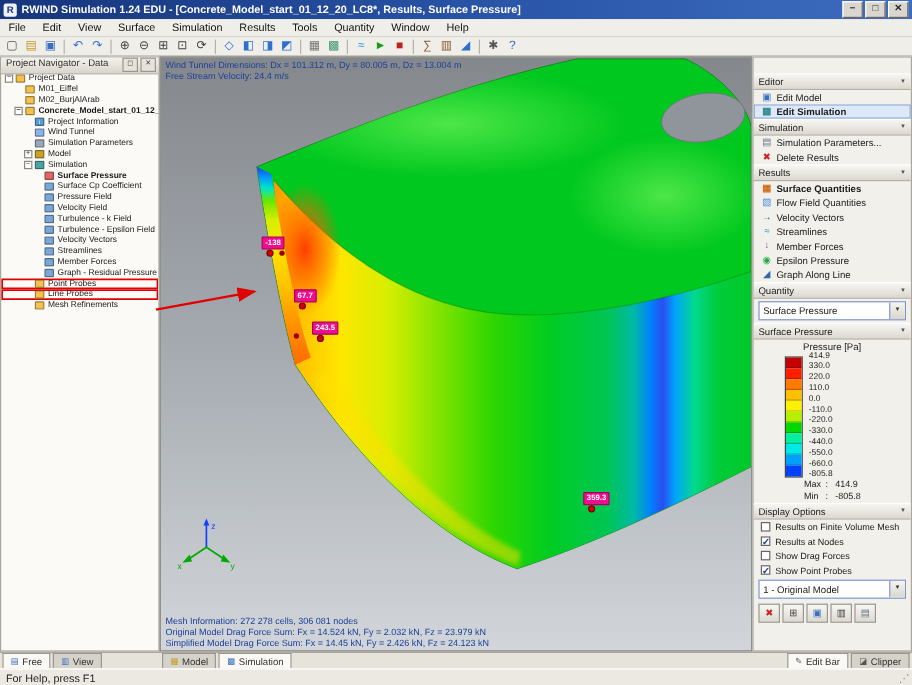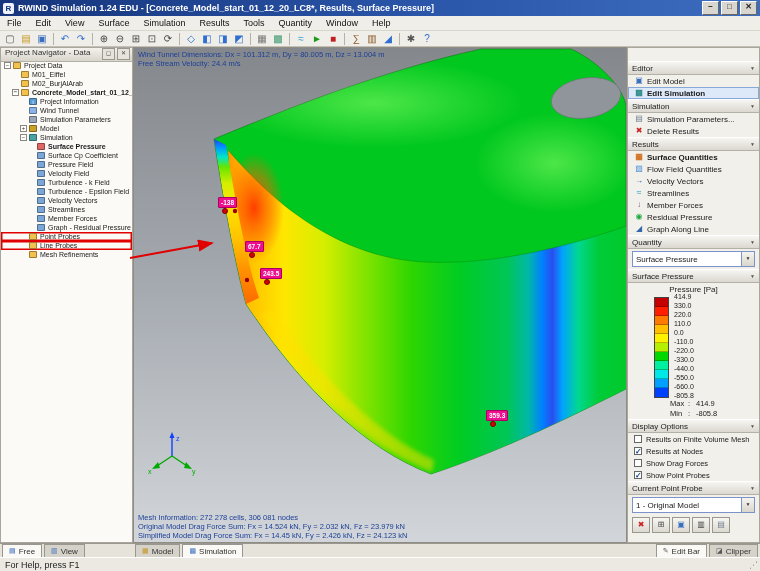--- a/index.html
+++ b/index.html
@@ -437,21 +437,21 @@
           <div class="eb-row">
             <span class="eb-ic" style="color: rgb(34, 153, 204);">≈</span>
             <span>Streamlines</span>
           </div>
           <div class="eb-row">
             <span class="eb-ic" style="color: rgb(136, 68, 136);">↓</span>
             <span>Member Forces</span>
           </div>
           <div class="eb-row">
             <span class="eb-ic" style="color: rgb(34, 170, 68);">◉</span>
-            <span>Residual Pressure</span>
+            <span>Epsilon Pressure</span>
           </div>
           <div class="eb-row">
             <span class="eb-ic" style="color: rgb(51, 102, 170);">◢</span>
             <span>Graph Along Line</span>
           </div>
         </div>
         <div class="sec">
           <div class="sec-header">
             <span>Quantity</span>
             <span class="sec-arrow">▼</span>
@@ -521,24 +521,20 @@
           <div class="cb-row">
             <span class="cb"></span>
             <span>Show Drag Forces</span>
           </div>
           <div class="cb-row">
             <span class="cb">✓</span>
             <span>Show Point Probes</span>
           </div>
         </div>
         <div class="sec">
-          <div class="sec-header">
-            <span>Current Point Probe</span>
-            <span class="sec-arrow">▼</span>
-          </div>
           <div class="eb-drop">
             <span>1 - Original Model</span>
             <span class="dbtn">▼</span>
           </div>
           <div class="probe-btns">
             <span class="pbtn" style="color: rgb(204, 34, 34);">✖</span>
             <span class="pbtn" style="color: rgb(68, 68, 68);">⊞</span>
             <span class="pbtn" style="color: rgb(58, 111, 191);">▣</span>
             <span class="pbtn" style="color: rgb(68, 68, 68);">▥</span>
             <span class="pbtn" style="color: rgb(102, 119, 136);">▤</span>

